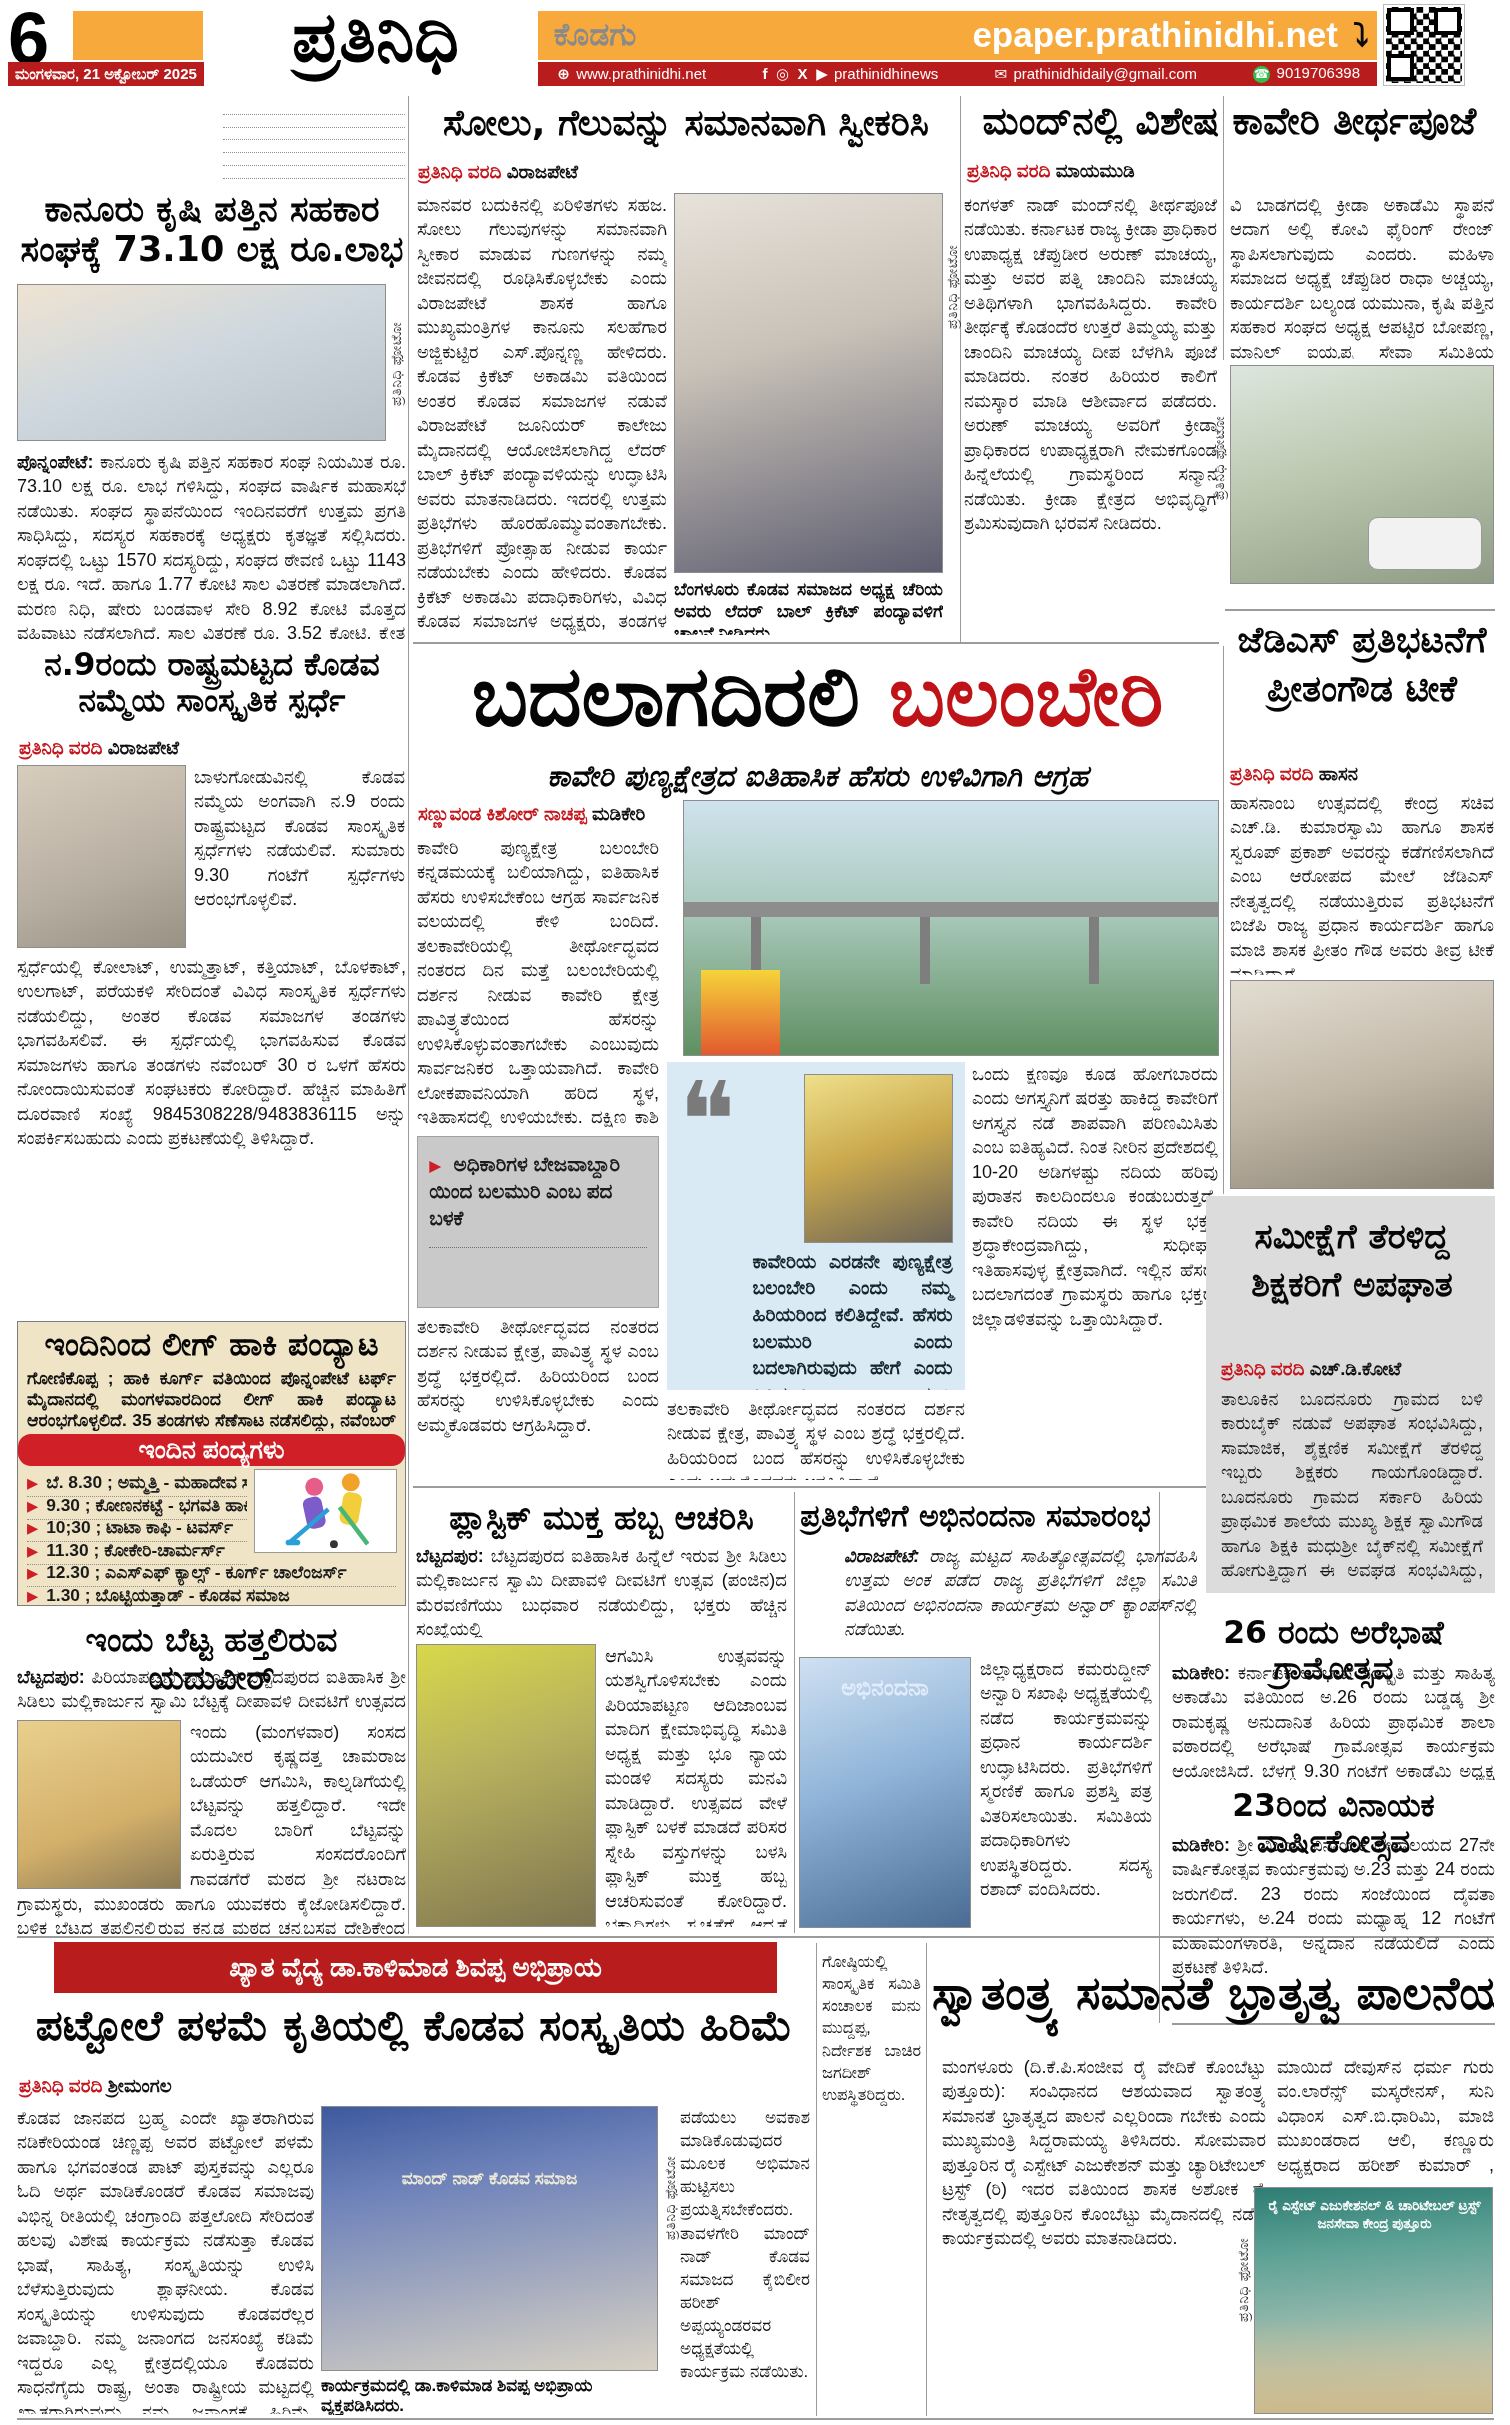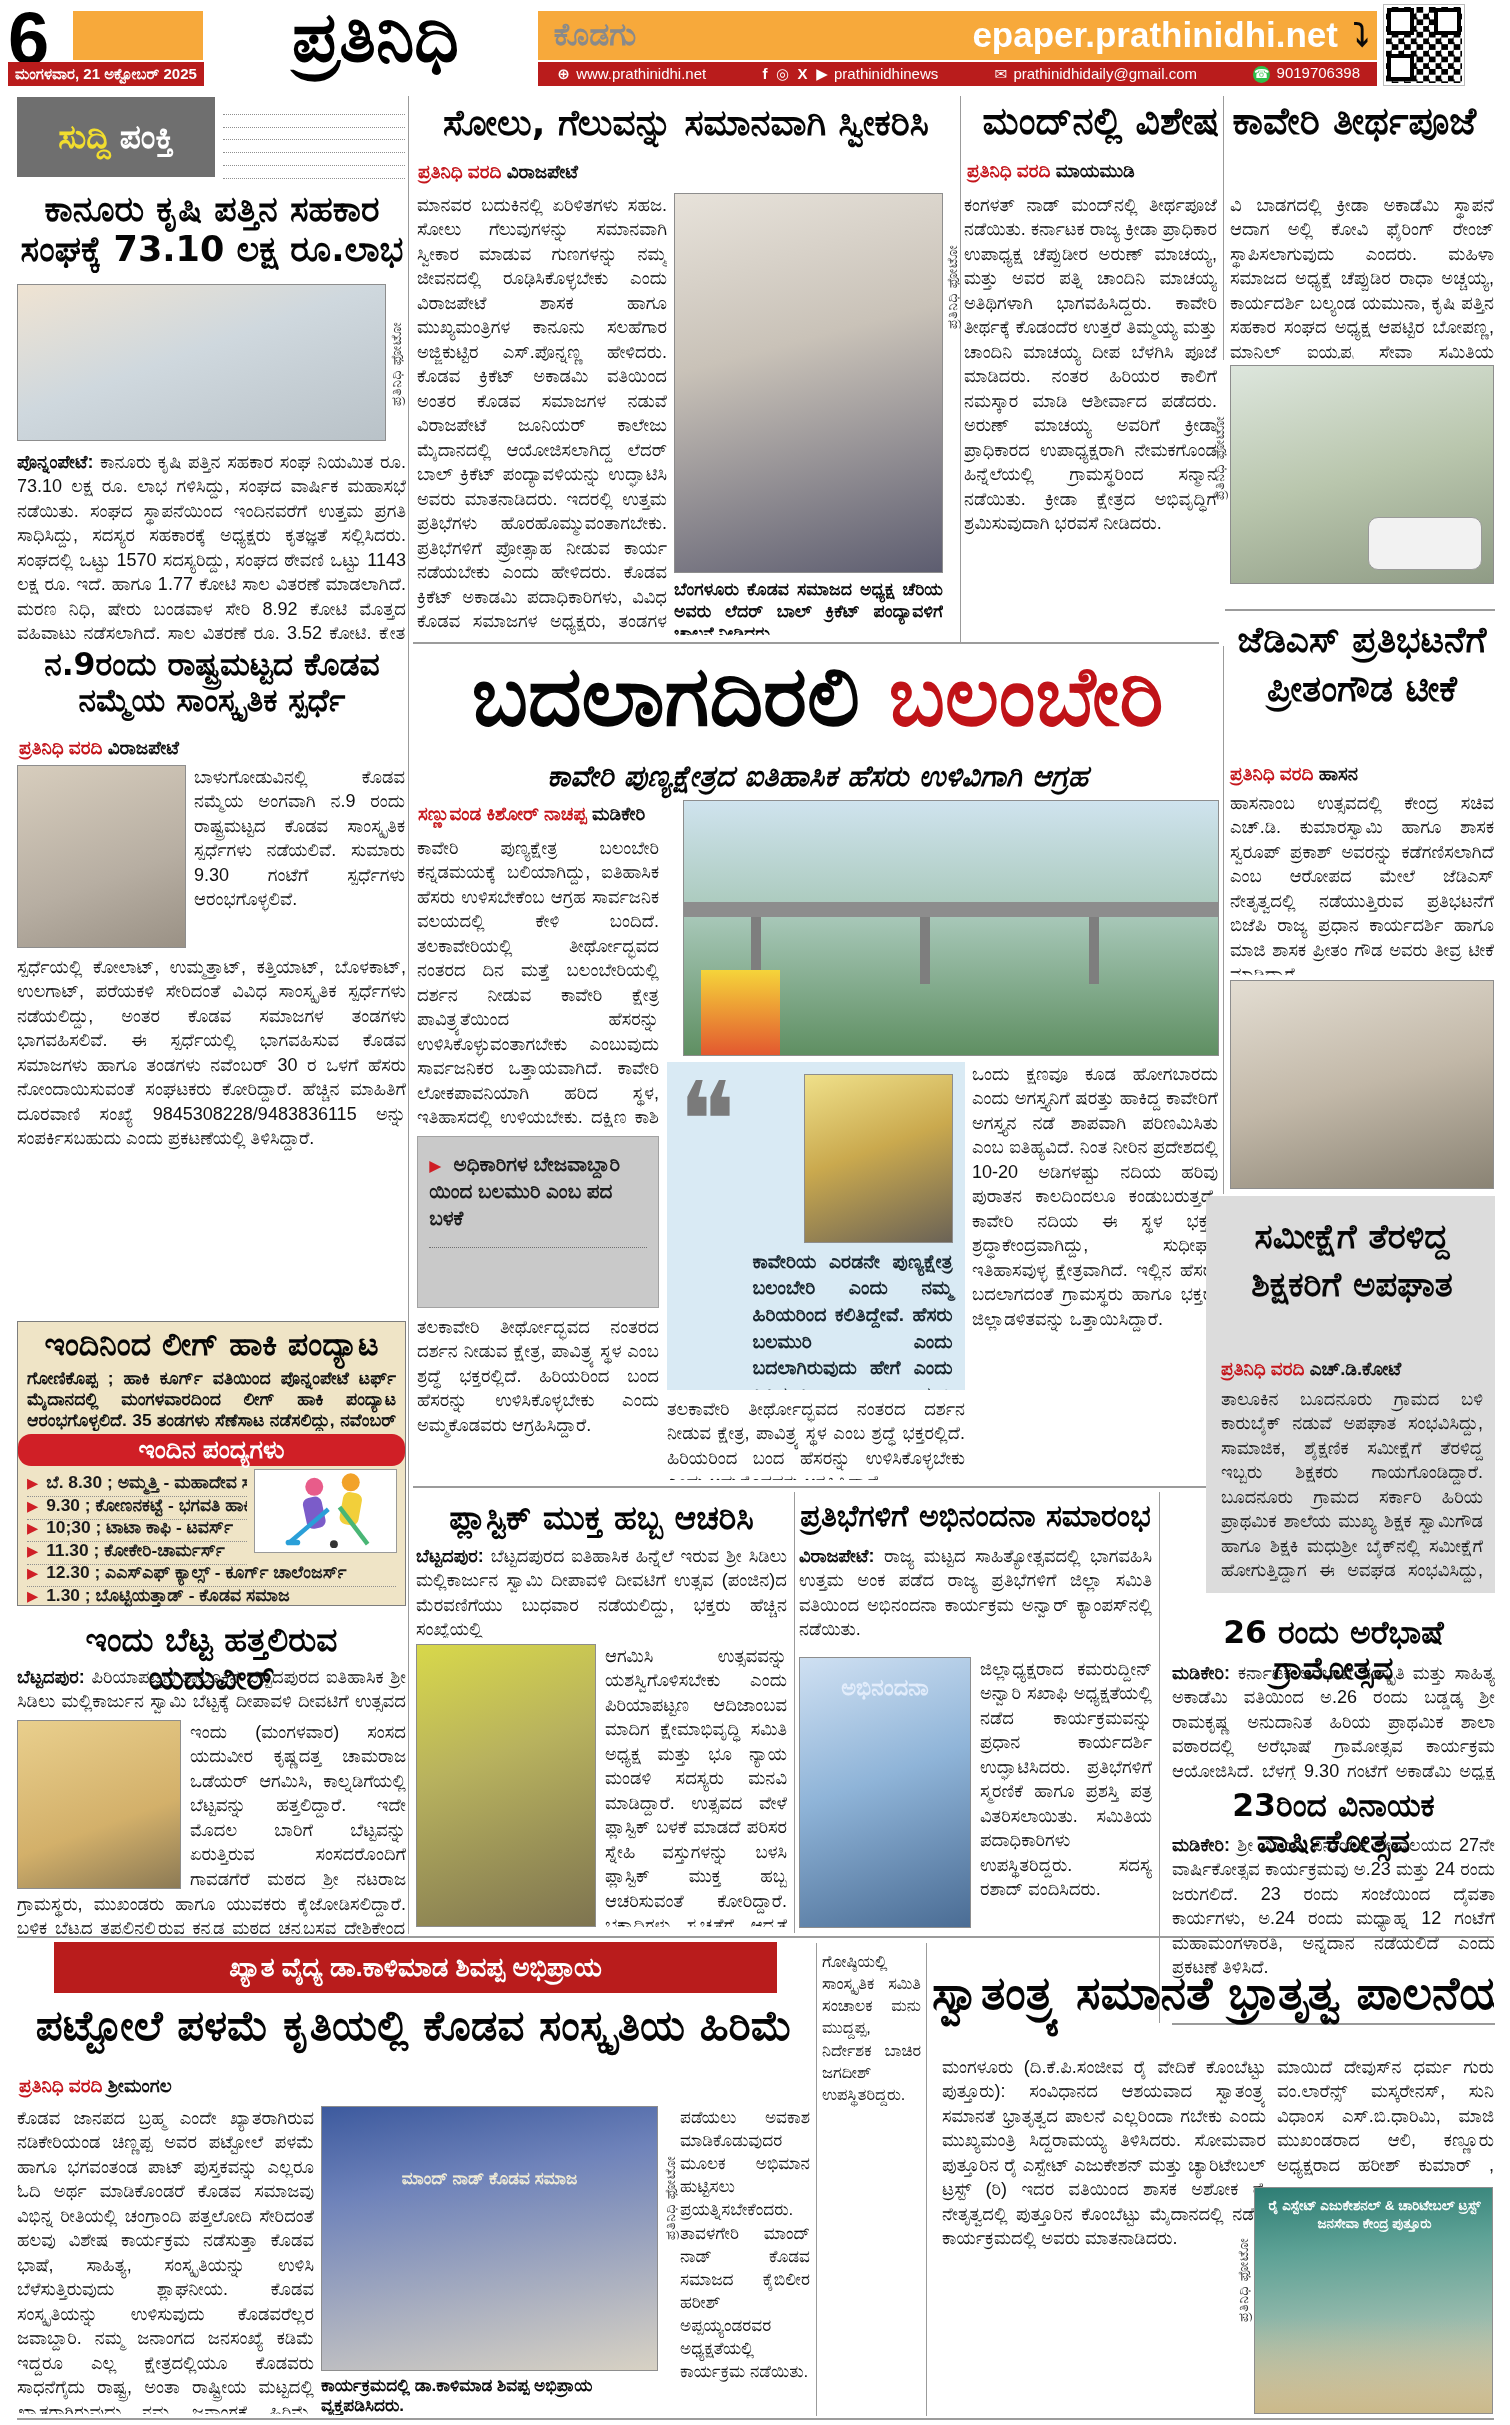--- a/index.html
+++ b/index.html
@@ -75,24 +75,20 @@
   <div class="abs rule" style="left:1225px;top:609px;width:270px;height:1.7px;"></div>
   <div class="abs rule" style="left:413px;top:1486px;width:1082px;height:1.7px;"></div>
   <div class="abs rule" style="left:794px;top:1492px;width:1.1px;height:441px;"></div>
   <div class="abs rule" style="left:1159px;top:1492px;width:1.1px;height:531px;"></div>
   <div class="abs rule" style="left:1172px;top:2023px;width:323px;height:1.7px;"></div>
   <div class="abs rule" style="left:17px;top:1936px;width:1477px;height:1.7px;"></div>
   <div class="abs rule" style="left:816px;top:1943px;width:1.1px;height:473px;"></div>
   <div class="abs rule" style="left:926px;top:1943px;width:1.1px;height:473px;"></div>
   <div class="abs rule" style="left:17px;top:2418px;width:1477px;height:2.2px;"></div>
 
-  <div class="abs" style="left:17px;top:97px;width:198px;height:80px;background:#6f6f6f;display:flex;align-items:center;justify-content:center;font-size:33px;font-weight:900;">
-    <span style="color:#f2dd2e;margin-right:9px;">ಸುದ್ದಿ</span>
-    <span style="color:#ffffff;">ಪಂಕ್ತಿ</span>
-  </div>
   <div class="abs" style="left:223px;top:102px;width:182px;height:73px;">
     <div class="dotrow"></div>
       <div class="dotrow"></div>
       <div class="dotrow"></div>
     <div class="dotrow"></div>
       <div class="dotrow"></div>
       <div class="dotrow"></div>
   </div>
 
   <div class="abs hl" style="left:20px;top:190px;width:384px;height:89px;font-size:35px;">ಕಾನೂರು ಕೃಷಿ ಪತ್ತಿನ ಸಹಕಾರ ಸಂಘಕ್ಕೆ 73.10 ಲಕ್ಷ ರೂ.ಲಾಭ</div>
@@ -235,21 +231,21 @@
 
   <div class="abs hl" style="left:416px;top:1499px;width:371px;height:39px;font-size:33px;">ಪ್ಲಾಸ್ಟಿಕ್ ಮುಕ್ತ ಹಬ್ಬ ಆಚರಿಸಿ</div>
   <div class="abs body" style="left:416px;top:1544px;width:371px;height:94px;">
     <span class="dl">ಬೆಟ್ಟದಪುರ:</span>
     <span>ಬೆಟ್ಟದಪುರದ ಐತಿಹಾಸಿಕ ಹಿನ್ನೆಲೆ ಇರುವ ಶ್ರೀ ಸಿಡಿಲು ಮಲ್ಲಿಕಾರ್ಜುನ ಸ್ವಾಮಿ ದೀಪಾವಳಿ ದೀವಟಿಗೆ ಉತ್ಸವ (ಪಂಜಿನ)ದ ಮೆರವಣಿಗೆಯು ಬುಧವಾರ ನಡೆಯಲಿದ್ದು, ಭಕ್ತರು ಹೆಚ್ಚಿನ ಸಂಖ್ಯೆಯಲ್ಲಿ</span>
   </div>
   <div class="abs photo" style="left:416px;top:1644px;width:180px;height:283px;background:linear-gradient(160deg,#d8d84a 0%,#b8b25e 40%,#7e7450 100%);"></div>
   <div class="abs body" style="left:605px;top:1644px;width:182px;height:283px;">ಆಗಮಿಸಿ ಉತ್ಸವವನ್ನು ಯಶಸ್ವಿಗೊಳಿಸಬೇಕು ಎಂದು ಪಿರಿಯಾಪಟ್ಟಣ ಆದಿಜಾಂಬವ ಮಾದಿಗ ಕ್ಷೇಮಾಭಿವೃದ್ಧಿ ಸಮಿತಿ ಅಧ್ಯಕ್ಷ ಮತ್ತು ಭೂ ನ್ಯಾಯ ಮಂಡಳಿ ಸದಸ್ಯರು ಮನವಿ ಮಾಡಿದ್ದಾರೆ. ಉತ್ಸವದ ವೇಳೆ ಪ್ಲಾಸ್ಟಿಕ್ ಬಳಕೆ ಮಾಡದೆ ಪರಿಸರ ಸ್ನೇಹಿ ವಸ್ತುಗಳನ್ನು ಬಳಸಿ ಪ್ಲಾಸ್ಟಿಕ್ ಮುಕ್ತ ಹಬ್ಬ ಆಚರಿಸುವಂತೆ ಕೋರಿದ್ದಾರೆ. ಭಕ್ತಾದಿಗಳು ಸ್ವಚ್ಛತೆಗೆ ಆದ್ಯತೆ ನೀಡುವಂತೆ ತಿಳಿಸಿದ್ದಾರೆ.</div>
 
   <div class="abs hl" style="left:799px;top:1499px;width:353px;height:39px;font-size:30px;">ಪ್ರತಿಭೆಗಳಿಗೆ ಅಭಿನಂದನಾ ಸಮಾರಂಭ</div>
-  <div class="abs body" style="left:799px;top:1544px;width:353px;height:107px;">
+  <div class="abs body" style="left:844px;top:1544px;width:353px;height:107px;font-style:italic;">
     <span class="dl">ವಿರಾಜಪೇಟೆ:</span>
     <span>ರಾಜ್ಯ ಮಟ್ಟದ ಸಾಹಿತ್ಯೋತ್ಸವದಲ್ಲಿ ಭಾಗವಹಿಸಿ ಉತ್ತಮ ಅಂಕ ಪಡೆದ ರಾಜ್ಯ ಪ್ರತಿಭೆಗಳಿಗೆ ಜಿಲ್ಲಾ ಸಮಿತಿ ವತಿಯಿಂದ ಅಭಿನಂದನಾ ಕಾರ್ಯಕ್ರಮ ಅನ್ವಾರ್ ಕ್ಯಾಂಪಸ್‌ನಲ್ಲಿ ನಡೆಯಿತು.</span>
   </div>
   <div class="abs photo" style="left:799px;top:1657px;width:172px;height:271px;background:linear-gradient(160deg,#cfe0f2 0%,#8fb4d8 45%,#4a6c94 100%);overflow:hidden;">
     <div style="position:absolute;left:0;top:17px;width:100%;text-align:center;color:#eaf2ff;font-size:22.5px;font-weight:900;opacity:.85;">ಅಭಿನಂದನಾ</div>
   </div>
   <div class="abs body" style="left:980px;top:1657px;width:172px;height:271px;">ಜಿಲ್ಲಾಧ್ಯಕ್ಷರಾದ ಕಮರುದ್ದೀನ್ ಅನ್ವಾರಿ ಸಖಾಫಿ ಅಧ್ಯಕ್ಷತೆಯಲ್ಲಿ ನಡೆದ ಕಾರ್ಯಕ್ರಮವನ್ನು ಪ್ರಧಾನ ಕಾರ್ಯದರ್ಶಿ ಉದ್ಘಾಟಿಸಿದರು. ಪ್ರತಿಭೆಗಳಿಗೆ ಸ್ಮರಣಿಕೆ ಹಾಗೂ ಪ್ರಶಸ್ತಿ ಪತ್ರ ವಿತರಿಸಲಾಯಿತು. ಸಮಿತಿಯ ಪದಾಧಿಕಾರಿಗಳು ಉಪಸ್ಥಿತರಿದ್ದರು. ಸದಸ್ಯ ರಶಾದ್ ವಂದಿಸಿದರು.</div>
 
   <div class="abs graybar" style="left:54px;top:1942px;width:723px;height:51px;display:flex;align-items:center;justify-content:center;font-size:26px;font-weight:700;">
     <span>ಖ್ಯಾತ ವೈದ್ಯ ಡಾ.ಕಾಳಿಮಾಡ ಶಿವಪ್ಪ ಅಭಿಪ್ರಾಯ</span>

